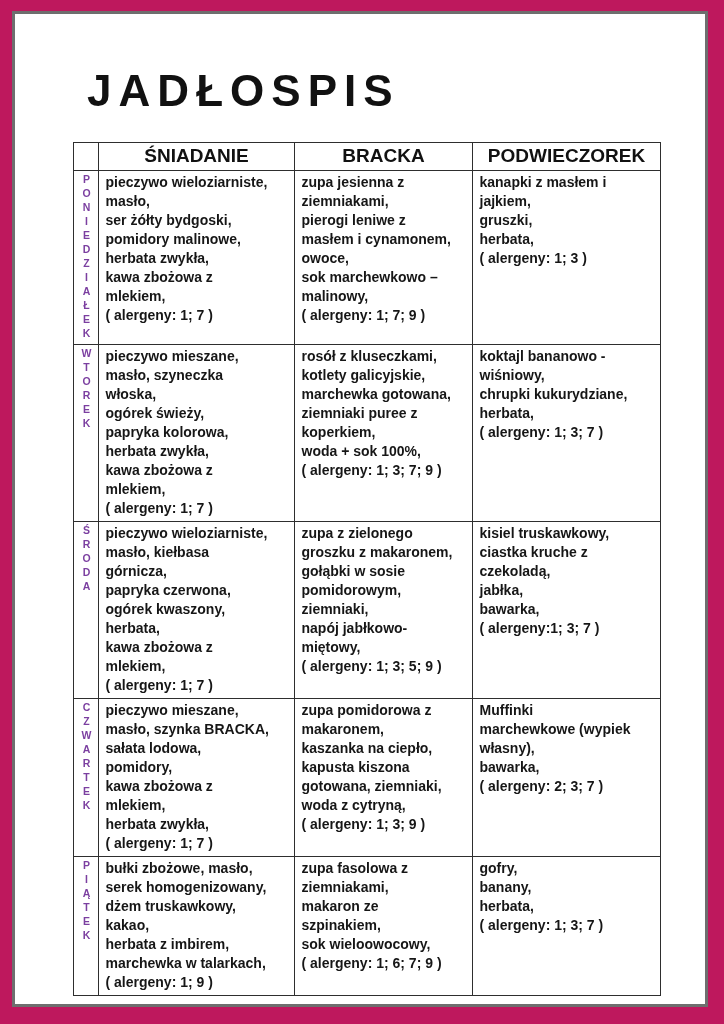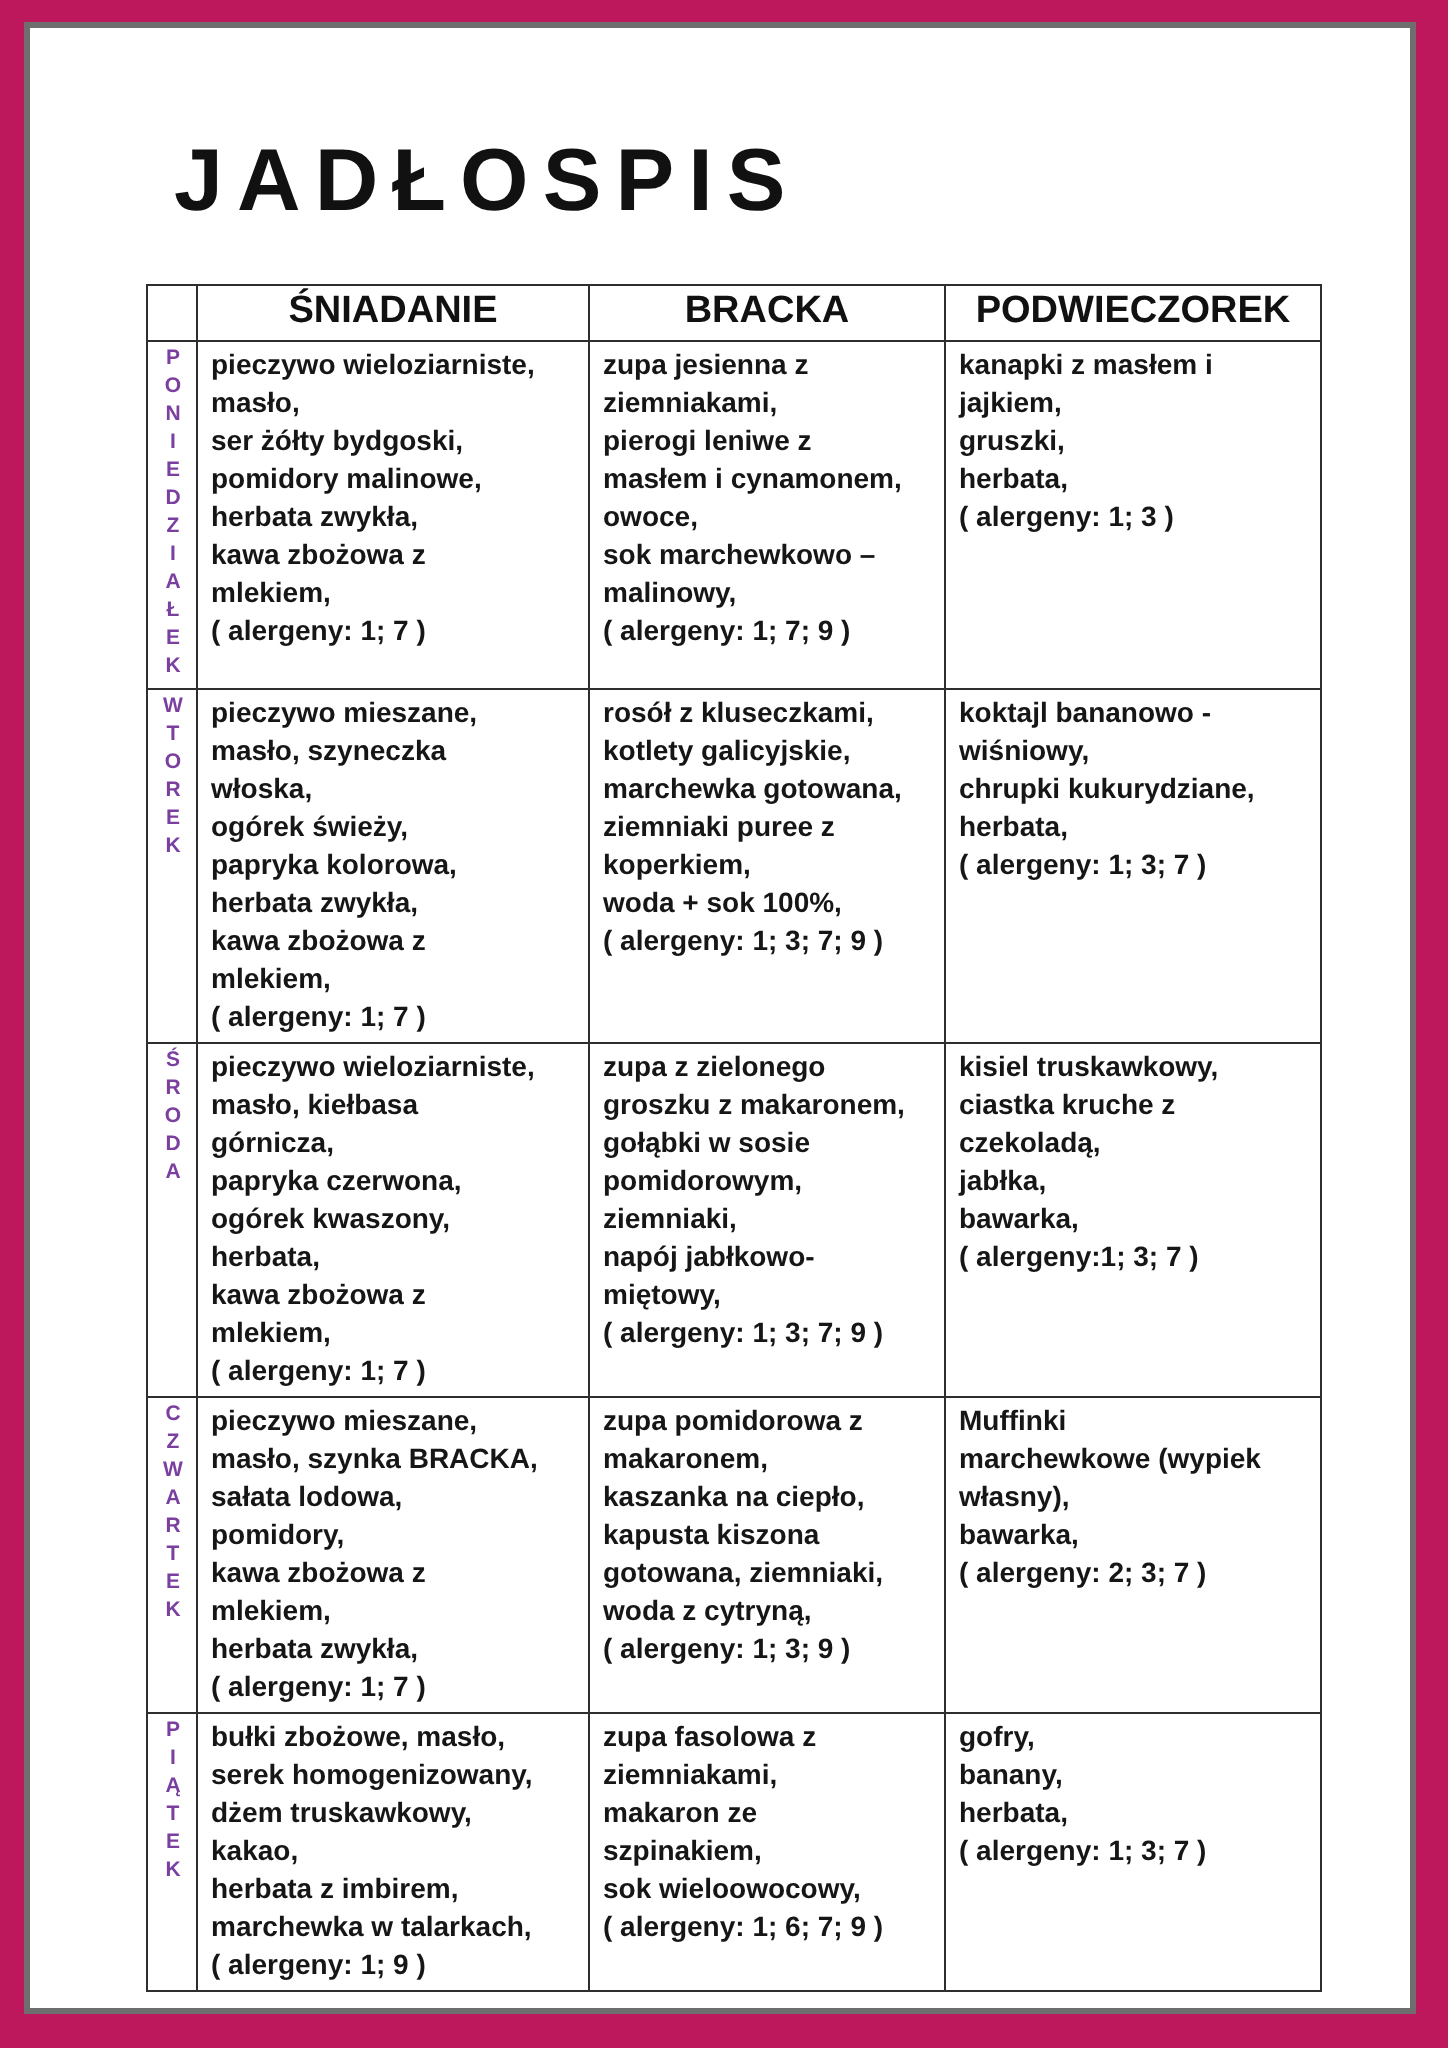--- a/index.html
+++ b/index.html
@@ -197,21 +197,21 @@
 ( alergeny: 1; 7 )</div>
             </td>
           <td>
               <div class="cell-text">zupa z zielonego
 groszku z makaronem,
 gołąbki w sosie
 pomidorowym,
 ziemniaki,
 napój jabłkowo-
 miętowy,
-( alergeny: 1; 3; 7; 9 )</div>
+( alergeny: 1; 3; 5; 9 )</div>
             </td>
           <td>
               <div class="cell-text">kisiel truskawkowy,
 ciastka kruche z
 czekoladą,
 jabłka,
 bawarka,
 ( alergeny:1; 3; 7 )</div>
             </td>
         </tr>

